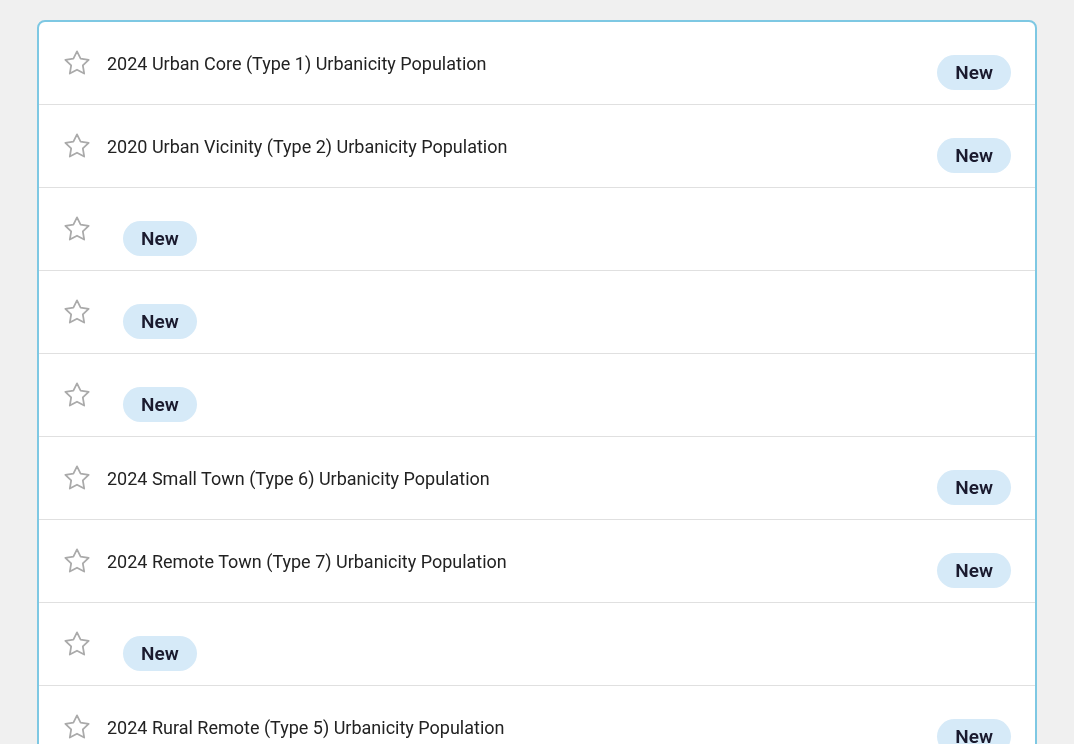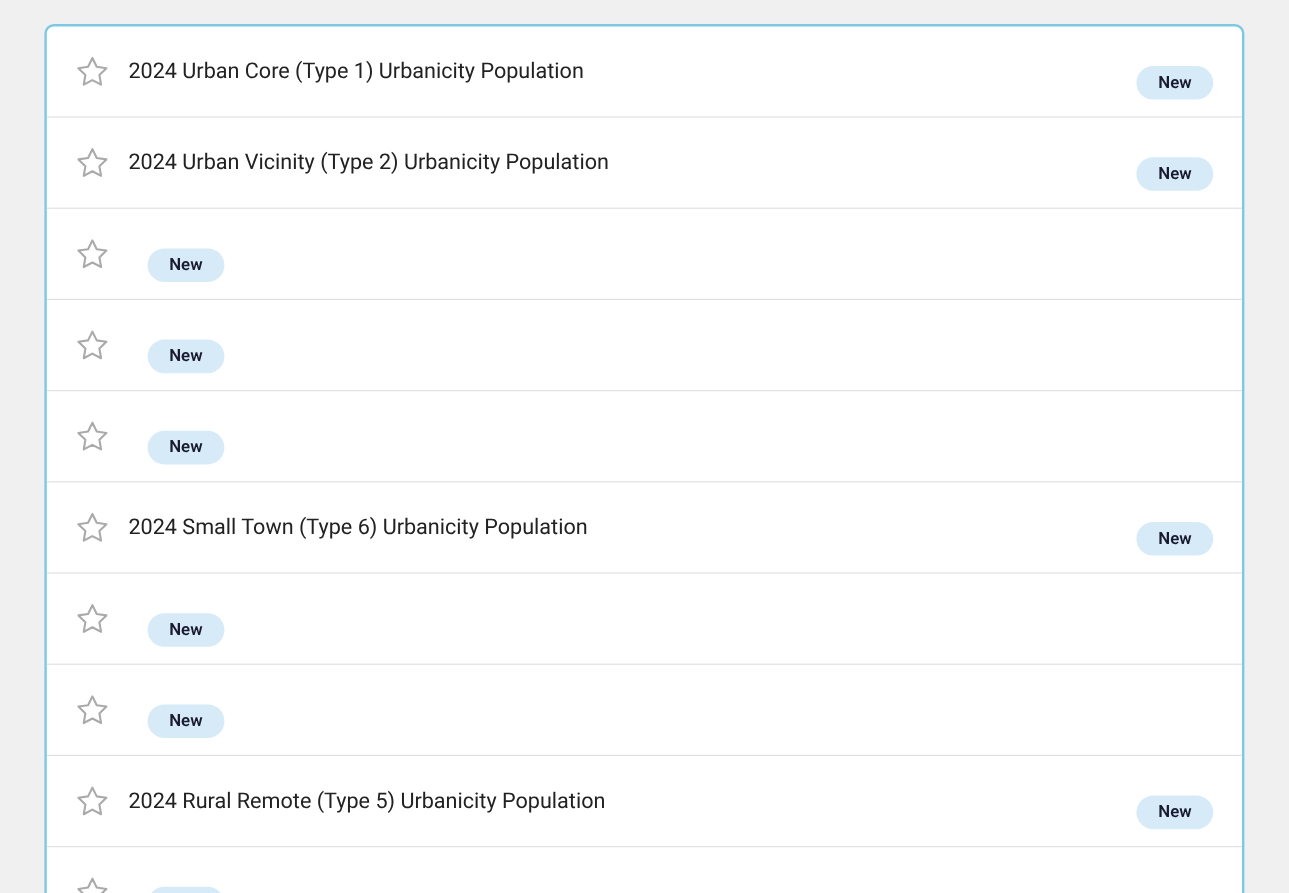--- a/index.html
+++ b/index.html
@@ -54,21 +54,21 @@
     .item-label {
       font-size: 18px;
       color: #222222;
       font-weight: 400;
       flex: 1;
     }
 
     .new-badge {
       background: #d6eaf8;
       color: #1a1a2e;
-      font-size: 14px;
+      font-size: 19px;
       font-weight: 600;
       padding: 6px 18px;
       border-radius: 20px;
       margin-left: 16px;
       flex-shrink: 0;
       margin-top: 19px;
     }
   </style>
 </head>
 <body>
@@ -78,21 +78,21 @@
       <span class="star-icon"><svg viewBox="0 0 24 24" fill="none" stroke="#aaaaaa" stroke-width="1.5" stroke-linecap="round" stroke-linejoin="round">
       <polygon points="12,2 15.09,8.26 22,9.27 17,14.14 18.18,21.02 12,17.77 5.82,21.02 7,14.14 2,9.27 8.91,8.26"></polygon>
     </svg></span>
       <span class="item-label">2024 Urban Core (Type 1) Urbanicity Population</span>
       <span class="new-badge">New</span>
     </div>
     <div class="list-item">
       <span class="star-icon"><svg viewBox="0 0 24 24" fill="none" stroke="#aaaaaa" stroke-width="1.5" stroke-linecap="round" stroke-linejoin="round">
       <polygon points="12,2 15.09,8.26 22,9.27 17,14.14 18.18,21.02 12,17.77 5.82,21.02 7,14.14 2,9.27 8.91,8.26"></polygon>
     </svg></span>
-      <span class="item-label">2024 Urban Vicinity (Type 2) Urbanicity Population</span>
+      <span class="item-label">2020 Urban Vicinity (Type 2) Urbanicity Population</span>
       <span class="new-badge">New</span>
     </div>
     <div class="list-item">
       <span class="star-icon"><svg viewBox="0 0 24 24" fill="none" stroke="#aaaaaa" stroke-width="1.5" stroke-linecap="round" stroke-linejoin="round">
       <polygon points="12,2 15.09,8.26 22,9.27 17,14.14 18.18,21.02 12,17.77 5.82,21.02 7,14.14 2,9.27 8.91,8.26"></polygon>
     </svg></span>
       <span class="new-badge">New</span>
     </div>
     <div class="list-item">
       <span class="star-icon"><svg viewBox="0 0 24 24" fill="none" stroke="#aaaaaa" stroke-width="1.5" stroke-linecap="round" stroke-linejoin="round">
@@ -110,20 +110,21 @@
       <span class="star-icon"><svg viewBox="0 0 24 24" fill="none" stroke="#aaaaaa" stroke-width="1.5" stroke-linecap="round" stroke-linejoin="round">
       <polygon points="12,2 15.09,8.26 22,9.27 17,14.14 18.18,21.02 12,17.77 5.82,21.02 7,14.14 2,9.27 8.91,8.26"></polygon>
     </svg></span>
       <span class="item-label">2024 Small Town (Type 6) Urbanicity Population</span>
       <span class="new-badge">New</span>
     </div>
     <div class="list-item">
       <span class="star-icon"><svg viewBox="0 0 24 24" fill="none" stroke="#aaaaaa" stroke-width="1.5" stroke-linecap="round" stroke-linejoin="round">
       <polygon points="12,2 15.09,8.26 22,9.27 17,14.14 18.18,21.02 12,17.77 5.82,21.02 7,14.14 2,9.27 8.91,8.26"></polygon>
     </svg></span>
+      <span class="item-label">2024 Remote Town (Type 7) Urbanicity Population</span>
       <span class="new-badge">New</span>
     </div>
     <div class="list-item">
       <span class="star-icon"><svg viewBox="0 0 24 24" fill="none" stroke="#aaaaaa" stroke-width="1.5" stroke-linecap="round" stroke-linejoin="round">
       <polygon points="12,2 15.09,8.26 22,9.27 17,14.14 18.18,21.02 12,17.77 5.82,21.02 7,14.14 2,9.27 8.91,8.26"></polygon>
     </svg></span>
       <span class="new-badge">New</span>
     </div>
     <div class="list-item">
       <span class="star-icon"><svg viewBox="0 0 24 24" fill="none" stroke="#aaaaaa" stroke-width="1.5" stroke-linecap="round" stroke-linejoin="round">

